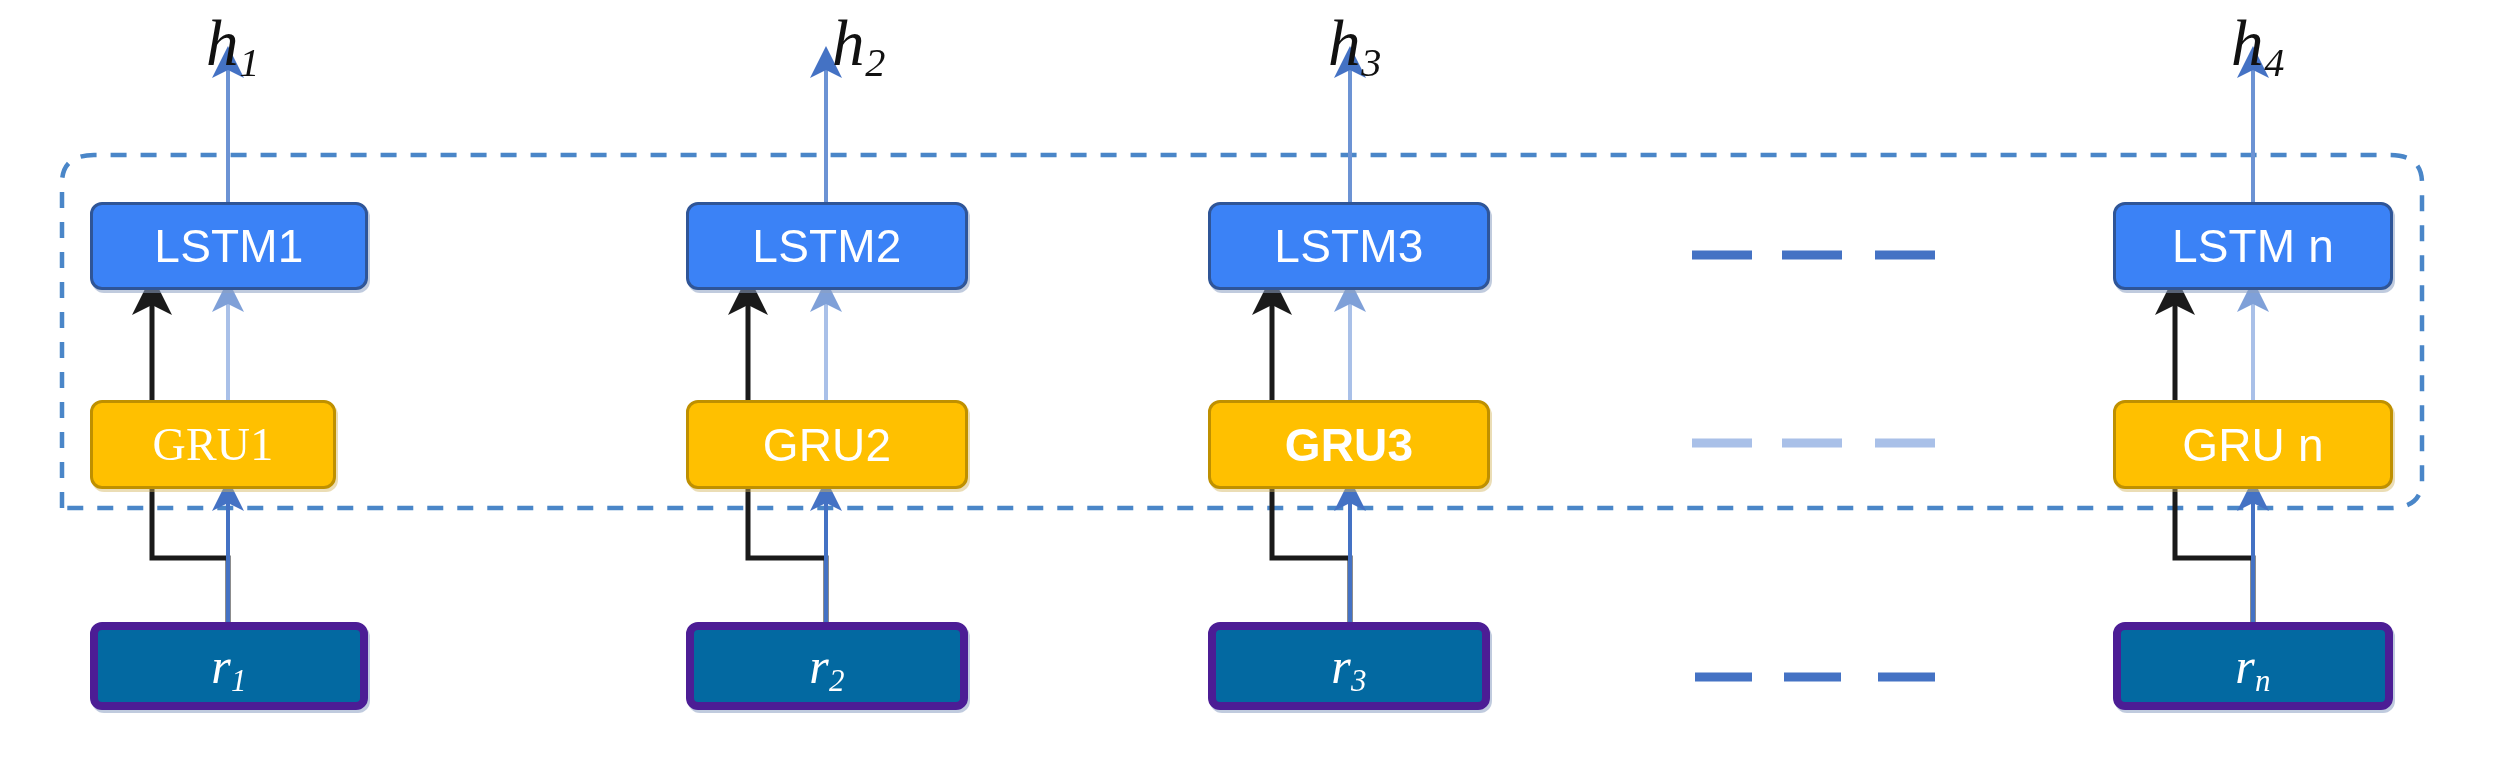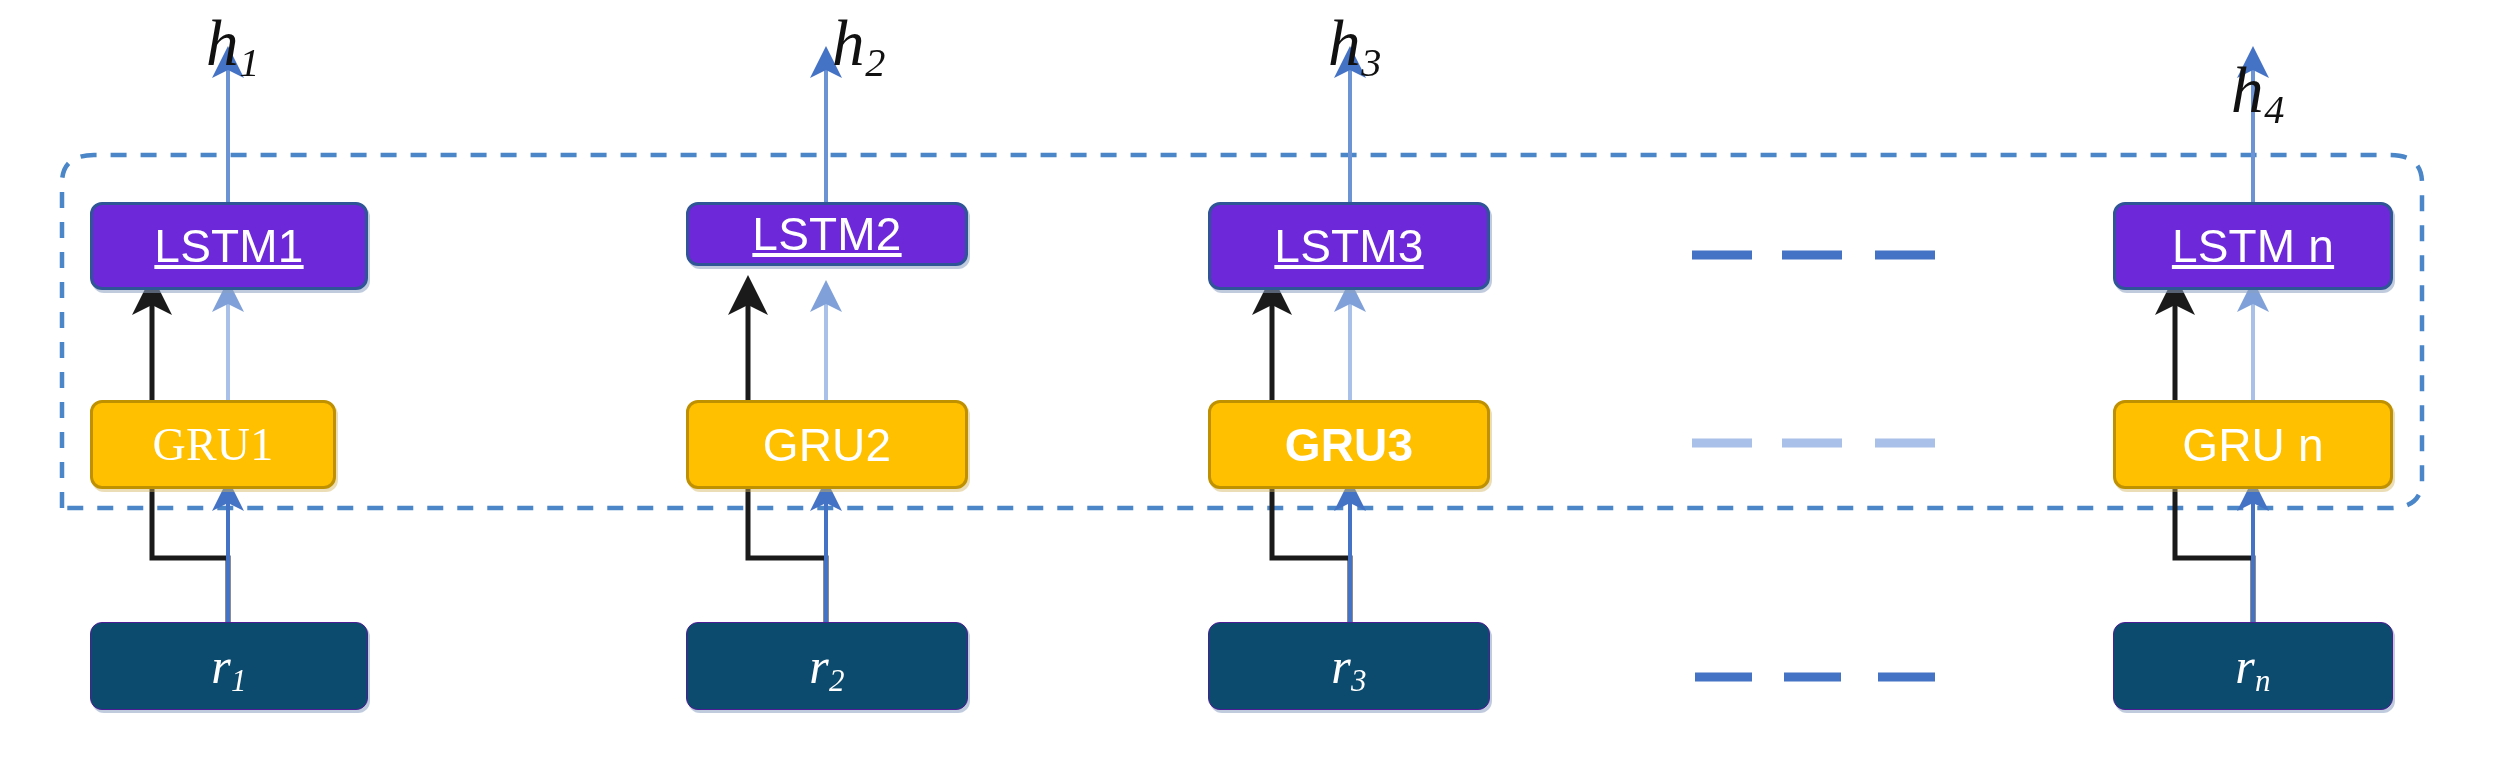--- a/index.html
+++ b/index.html
@@ -31,33 +31,32 @@
     display: flex;
     align-items: center;
     justify-content: center;
     color: #ffffff;
     font-size: 46px;
     letter-spacing: 0.2px;
     line-height: 1;
     user-select: none;
   }
   .node-lstm {
-    background: #6d28d9;
+    background: #3b82f6;
     border: 3px solid #2F5597;
     box-shadow: 2px 3px 0 rgba(140,160,195,0.55);
-    text-decoration: underline;
   }
   .node-gru {
     background: #FFC000;
     border: 3px solid #BF9000;
     box-shadow: 2px 3px 0 rgba(210,180,90,0.45);
   }
   .node-input {
-    background: #0c4a6e;
-    border: 1px solid #4c1d95;
+    background: #0369a1;
+    border: 8px solid #4c1d95;
     box-shadow: 2px 3px 0 rgba(140,160,195,0.55);
     align-items: center;
   }
   .math-label {
     position: absolute;
     font-family: "Liberation Serif", serif;
     font-style: italic;
     font-size: 65px;
     color: #111111;
     user-select: none;
@@ -148,28 +147,28 @@
 
   <div class="math-label" style="left:206px; top:6px;">
     <span>h</span><sub>1</sub>
   </div>
   <div class="math-label" style="left:804px; top:6px;margin-left:28px;">
     <span>h</span><sub>2</sub>
   </div>
   <div class="math-label" style="left:1328px; top:6px;">
     <span>h</span><sub>3</sub>
   </div>
-  <div class="math-label" style="left:2231px; top:6px;margin-top:47px;">
+  <div class="math-label" style="left:2231px; top:6px;">
     <span>h</span><sub>4</sub>
   </div>
 
   <div class="node-box node-lstm" style="left:90px; top:202px; width:278px; height:88px;">
     <span class="box-label">LSTM1</span>
   </div>
-  <div class="node-box node-lstm" style="left:686px; top:202px; width:282px; height:64px;">
+  <div class="node-box node-lstm" style="left:686px; top:202px; width:282px; height:88px;">
     <span class="box-label">LSTM2</span>
   </div>
   <div class="node-box node-lstm" style="left:1208px; top:202px; width:282px; height:88px;">
     <span class="box-label">LSTM3</span>
   </div>
   <div class="node-box node-lstm" style="left:2113px; top:202px; width:280px; height:88px;">
     <span class="box-label">LSTM n</span>
   </div>
 
   <div class="node-box node-gru" style="left:90px; top:400px; width:246px; height:89px;font-family:Liberation Serif, serif;">

